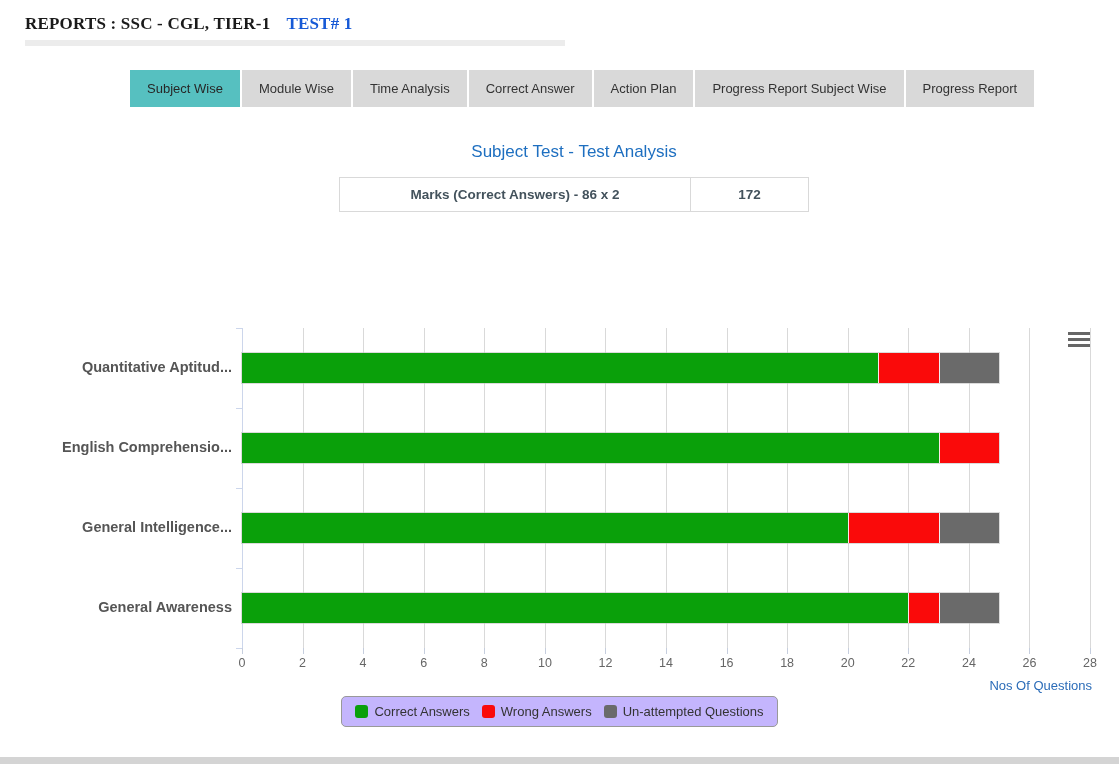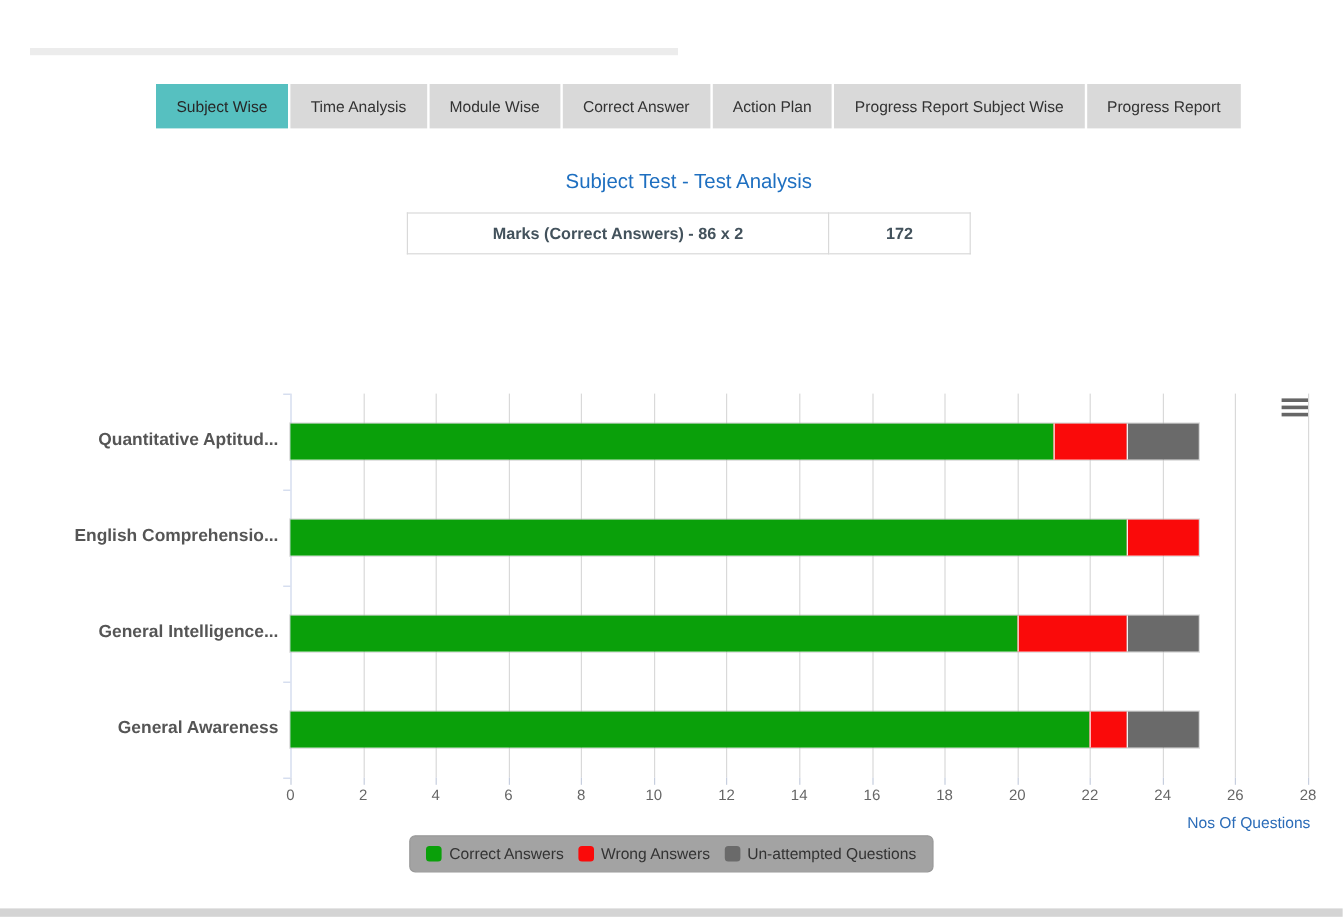--- a/index.html
+++ b/index.html
@@ -40,39 +40,42 @@
   .bar-seg { height:100%; }
   .bar-seg + .bar-seg { border-left:1px solid rgba(255,255,255,.9); }
   .x-axis-title { position:absolute; right:27px; font-size:13px; font-weight:normal; color:#2b6cb8; }
 
   .burger { position:absolute; left:1068px; top:12px; width:22px; cursor:pointer; }
   .burger span { display:block; height:3px; background:#666; margin-bottom:3px; }
 
   
   .legend-wrap { position:absolute; left:0; top:696px; width:1119px; display:flex; justify-content:center; }
   .legend { display:flex; align-items:center; gap:12px; border:1px solid #999; border-radius:5px;
-    padding:7px 13px; background:#a3a3a3; }
+    padding:7px 13px; background:#c4b5fd; }
   .legend-item { display:flex; align-items:center; gap:6px; cursor:pointer; }
   .legend-swatch { width:13px; height:13px; border-radius:3px; display:inline-block; }
   .legend-label { font-size:13px; color:#333; }
 
   
   .hscrollbar { position:absolute; left:0; top:757px; width:1119px; height:7px; background:#d4d4d4; cursor:pointer; }
 </style>
 </head>
 <body>
 
 <div class="page">
 
+  <div class="header-row">
+    <span>REPORTS : SSC - CGL, TIER-1</span><a>TEST# 1</a>
+  </div>
   <div class="header-divider"></div>
 
   <div class="tabs" id="tabs">
       <div class="tab active">Subject Wise</div>
+      <div class="tab">Module Wise</div>
       <div class="tab">Time Analysis</div>
-      <div class="tab">Module Wise</div>
       <div class="tab">Correct Answer</div>
       <div class="tab">Action Plan</div>
       <div class="tab">Progress Report Subject Wise</div>
       <div class="tab">Progress Report</div>
     </div>
 
   <div class="analysis">
     <div class="analysis-title">Subject Test - Test Analysis</div>
     <table class="marks">
         <tbody id="marks-body">

